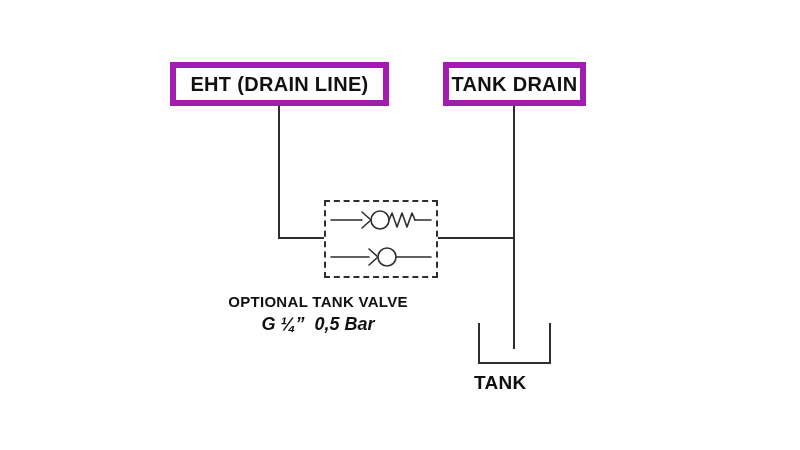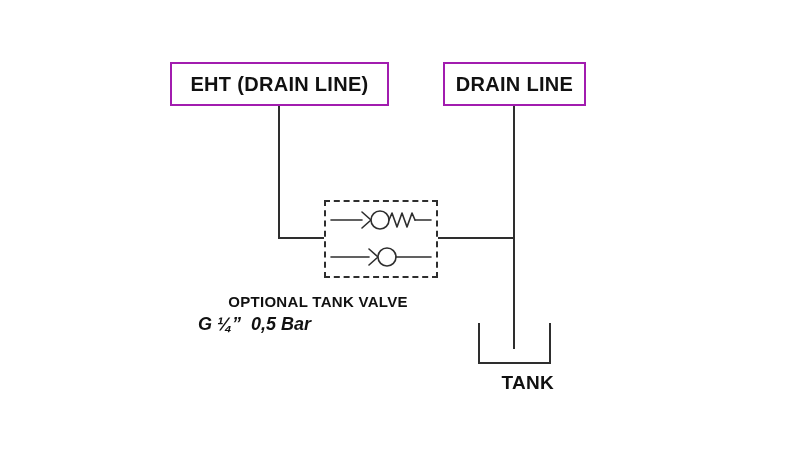--- a/index.html
+++ b/index.html
@@ -12,21 +12,21 @@
     position: relative;
     width: 800px;
     height: 450px;
     background: #ffffff;
     overflow: hidden;
     color: #111111;
   }
   .box {
     position: absolute;
     box-sizing: border-box;
-    border: 2px solid #a21caf;
+    border: 6px solid #a21caf;
     background: #ffffff;
     display: flex;
     align-items: center;
     justify-content: center;
     font-weight: bold;
     font-size: 20px;
     letter-spacing: 0.3px;
     color: #111111;
     white-space: nowrap;
   }
@@ -56,57 +56,58 @@
     text-align: center;
     font-weight: bold;
     font-size: 15px;
     letter-spacing: 0.3px;
     color: #111111;
   }
   .spec {
     position: absolute;
     left: 198px; top: 314px;
     width: 240px;
+    text-align: center;
     font-weight: bold;
     font-style: italic;
     font-size: 18px;
     color: #111111;
     white-space: pre;
   }
   .tank-shape {
     position: absolute;
     left: 478px; top: 323px;
     width: 73px; height: 41px;
     box-sizing: border-box;
     border-left: 2px solid #2e2e2e;
     border-right: 2px solid #2e2e2e;
     border-bottom: 2px solid #2e2e2e;
     background: transparent;
   }
   .tank-label {
     position: absolute;
     left: 474px; top: 372px;
     width: 80px;
-    text-align: right;
+    text-align: left;
     font-weight: bold;
     font-size: 19px;
     letter-spacing: 0.3px;
     color: #111111;
   }
 </style>
 </head>
 <body>
 
 <div class="canvas">
 
   <div class="box box-eht">
     <span>EHT (DRAIN LINE)</span>
   </div>
   <div class="box box-tankline">
-    <span>DRAIN LINE</span>
+    <span>TANK DRAIN</span>
   </div>
 
   <div class="line line-drain-v"></div>
   <div class="line line-drain-h"></div>
   <div class="line line-outlet-h"></div>
   <div class="line line-tank-v"></div>
 
   <div class="dashed-box">
     <svg width="110" height="74" viewBox="0 0 110 74" fill="none" stroke="#2e2e2e" stroke-width="1.6" stroke-linecap="round" stroke-linejoin="round">
 

